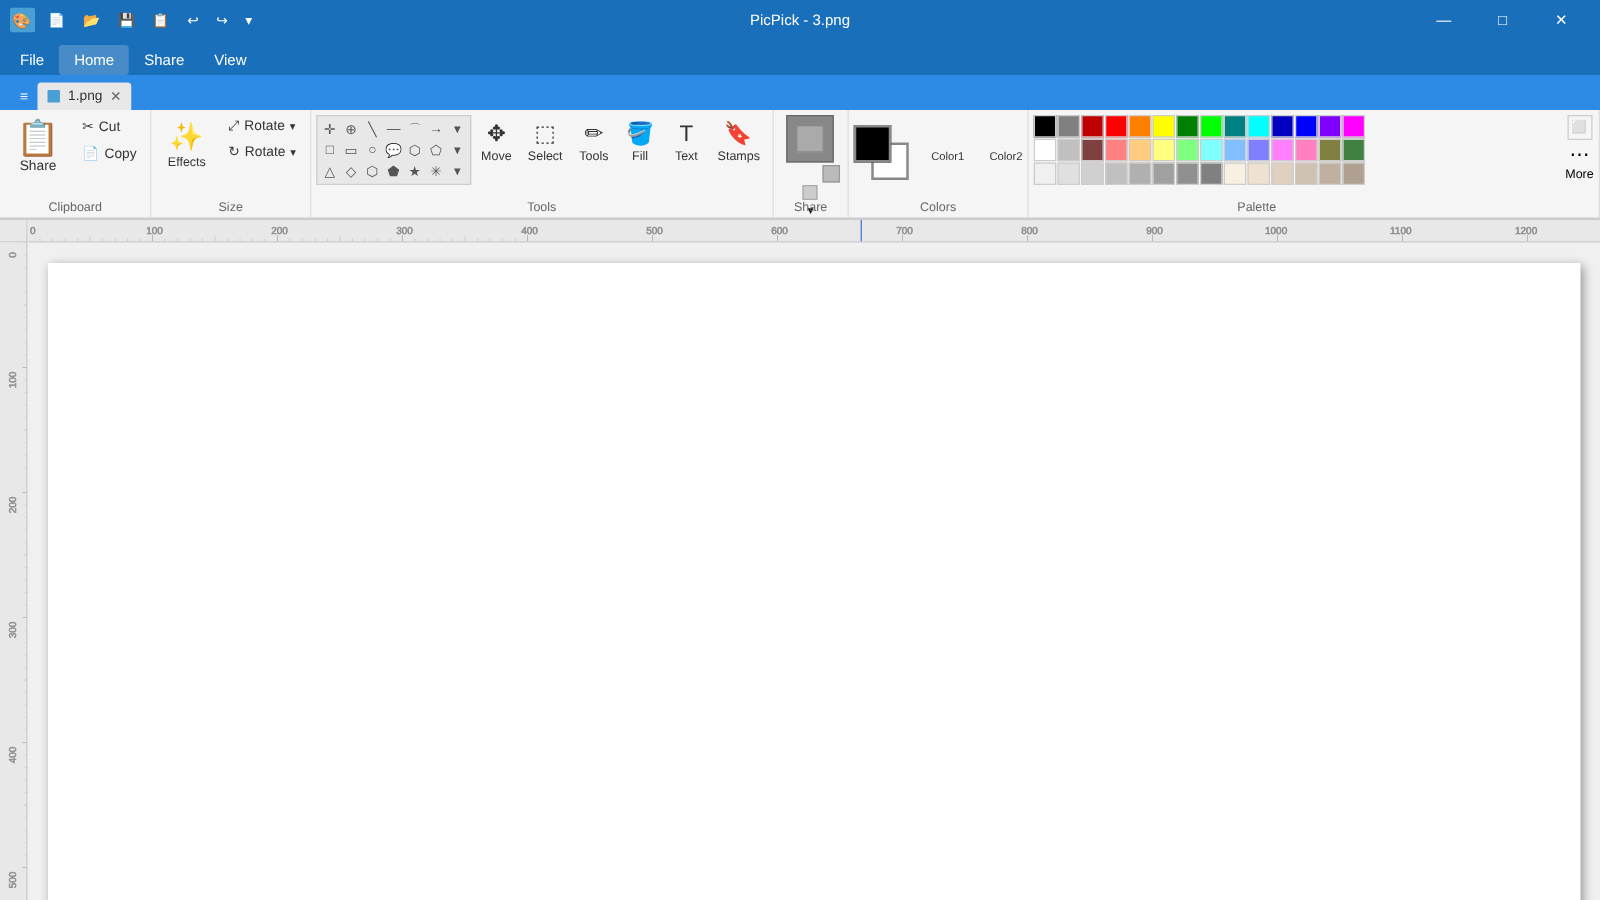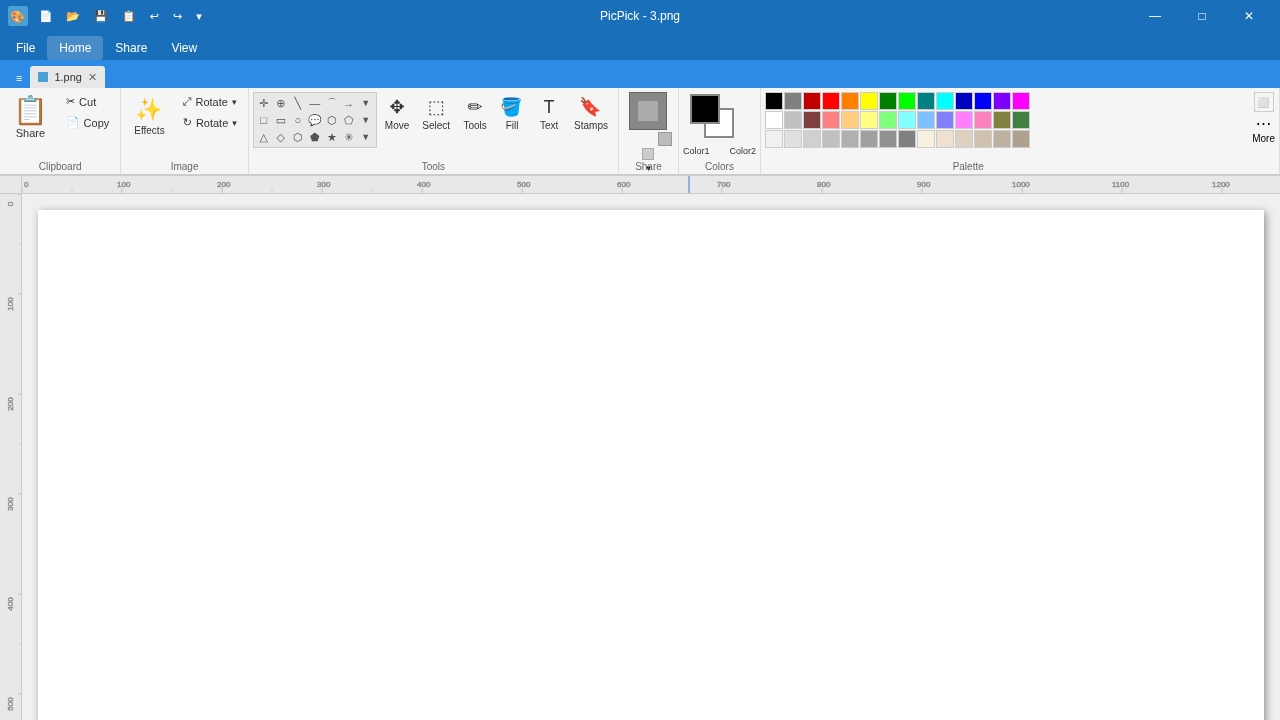--- a/index.html
+++ b/index.html
@@ -185,21 +185,21 @@
             <span>Rotate</span>
             <span style="font-size:9px;">▾</span>
           </div>
           <div class="small-ribbon-btn">
             <span>↻</span>
             <span>Rotate</span>
             <span style="font-size:9px;">▾</span>
           </div>
         </div>
       </div>
-      <div class="ribbon-group-label" style="position:absolute;bottom:2px;left:50%;transform:translateX(-50%);">Image</div>
+      <div class="ribbon-group-label" style="position:absolute;bottom:2px;left:50%;transform:translateX(-50%);">Size</div>
     </div>
 
     <div class="ribbon-group" style="padding-bottom:16px;position:relative;flex-direction:column;">
       <div style="display:flex;gap:2px;align-items:flex-start;">
 
         <div style="background:#e8e8e8;border:1px solid #ccc;padding:2px;display:grid;grid-template-columns:repeat(7,16px);gap:1px;">
 
           <button class="shape-btn">✛</button>
           <button class="shape-btn">⊕</button>
           <button class="shape-btn">╲</button>
@@ -263,21 +263,21 @@
           <div style="width:22px;height:22px;background:#aaa;border:1px solid #888;"></div>
         </div>
         <div style="width:14px;height:14px;background:#bbb;border:1px solid #999;align-self:flex-end;margin-right:2px;"></div>
         <div style="width:12px;height:12px;background:#ccc;border:1px solid #aaa;"></div>
         <button style="background:none;border:none;cursor:pointer;font-size:9px;padding:1px;">▾</button>
       </div>
       <div class="ribbon-group-label" style="position:absolute;bottom:2px;left:50%;transform:translateX(-50%);">Share</div>
     </div>
 
     <div class="ribbon-group" style="padding-bottom:16px;position:relative;">
-      <div style="display:flex;flex-direction:column;gap:2px;align-items:center;flex:1;justify-content:center;">
+      <div style="display:flex;gap:2px;align-items:center;flex:1;justify-content:center;">
         <div style="position:relative;width:60px;height:50px;">
 
           <div style="position:absolute;top:14px;left:14px;width:30px;height:30px;background:#ffffff;border:2px solid #888;cursor:pointer;"></div>
 
           <div style="position:absolute;top:0;left:0;width:30px;height:30px;background:#000000;border:2px solid #888;cursor:pointer;"></div>
         </div>
         <div style="display:flex;gap:20px;font-size:9px;color:#333;">
           <span>Color1</span>
           <span>Color2</span>
         </div>

